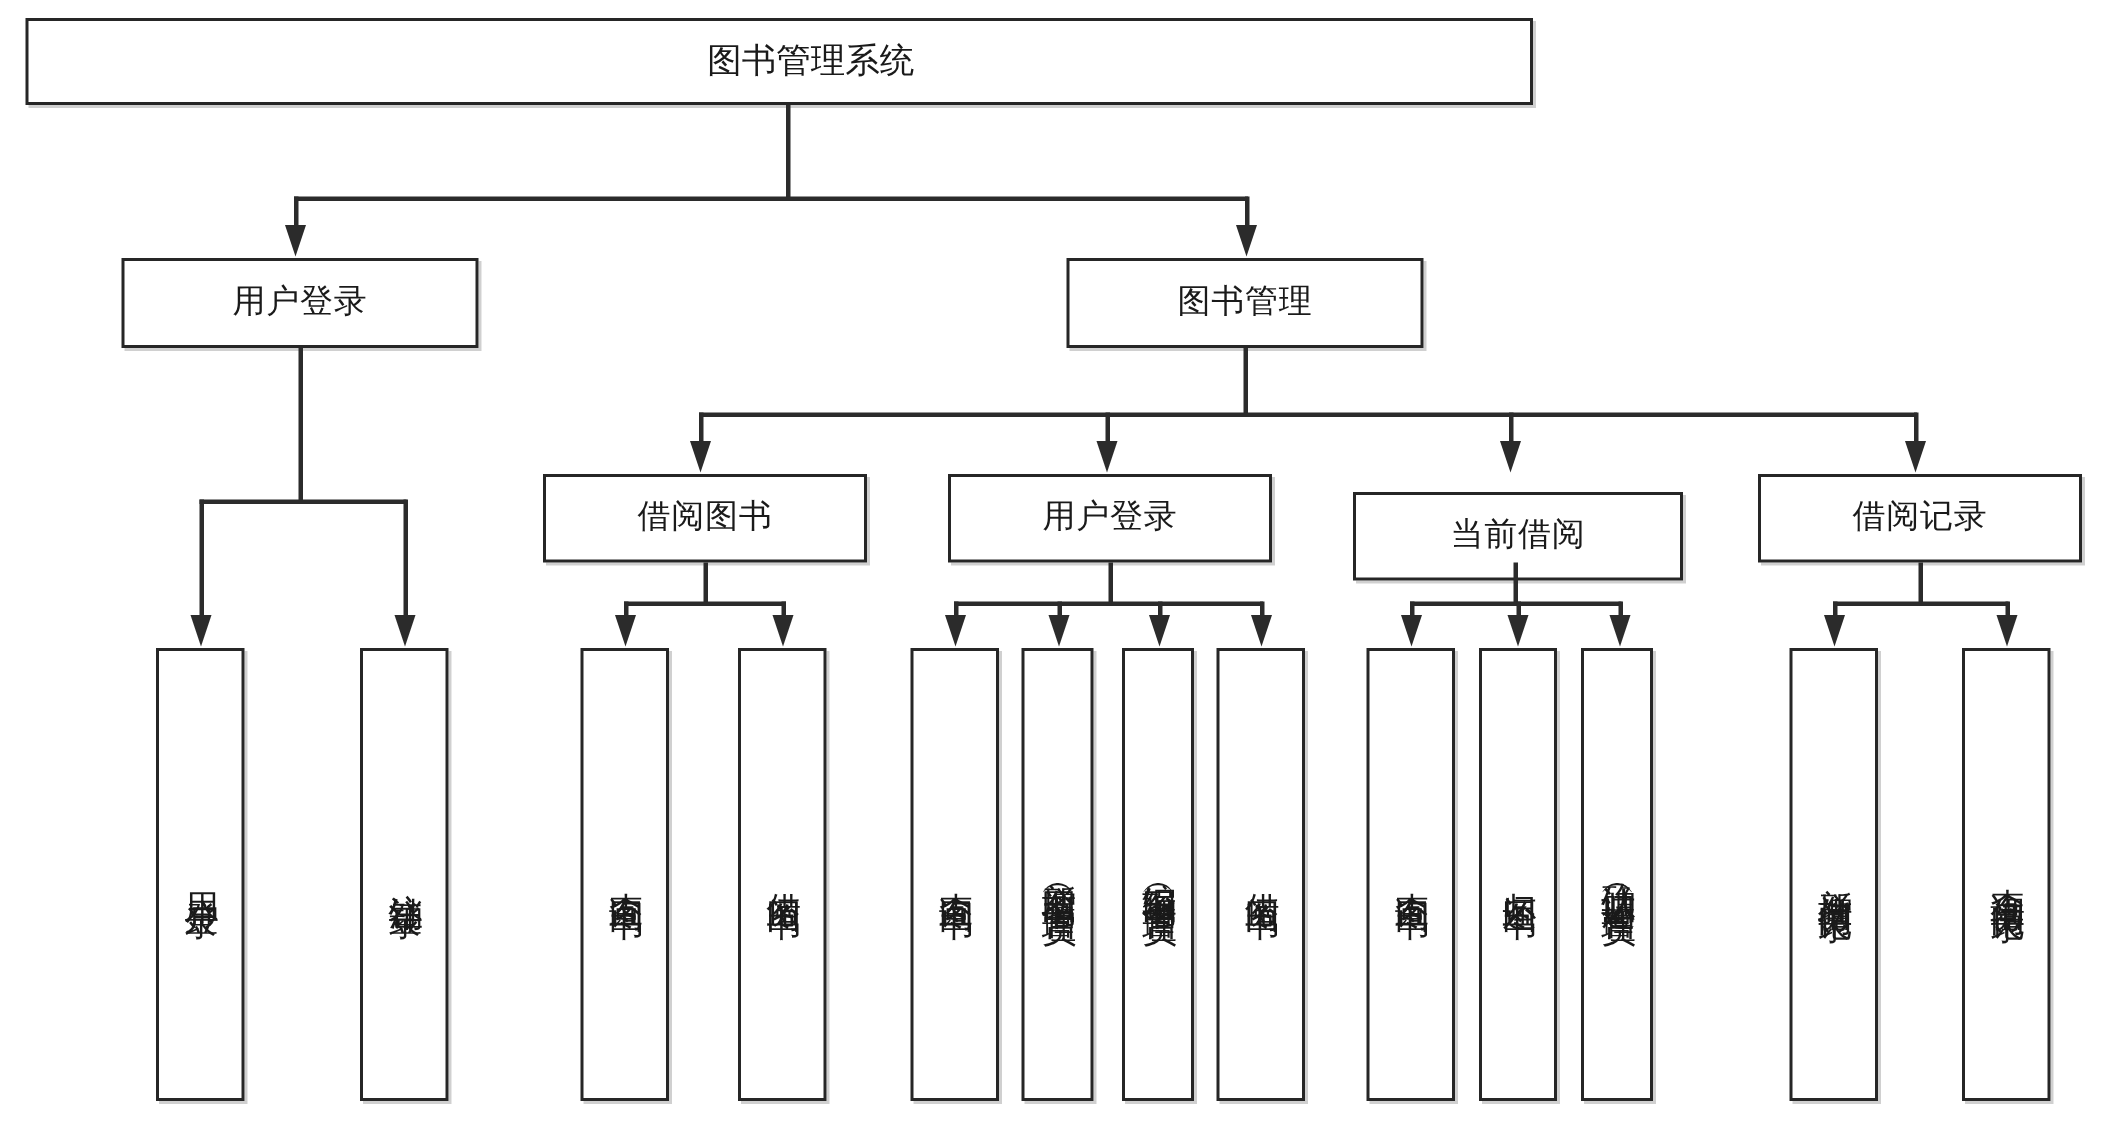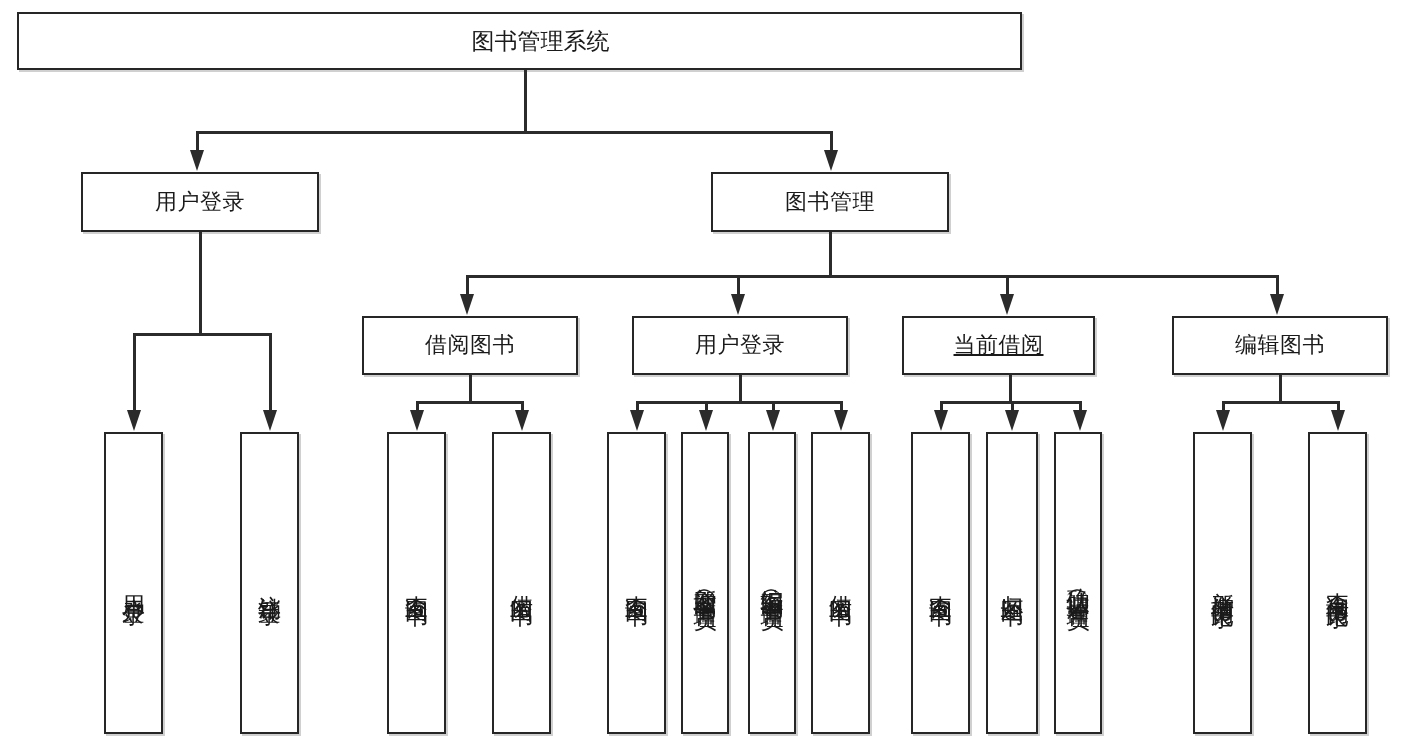--- a/index.html
+++ b/index.html
@@ -118,25 +118,25 @@
   <div class="arrow" style="left:1000px;top:294px;"></div>
   <div class="ln v" style="left:1276px;top:275px;height:24px;"></div>
   <div class="arrow" style="left:1270px;top:294px;"></div>
 
   <div class="node h" style="left:362px;top:316px;width:216px;height:59px;">
     <span>借阅图书</span>
   </div>
   <div class="node h" style="left:632px;top:316px;width:216px;height:59px;">
     <span>用户登录</span>
   </div>
-  <div class="node h" style="left:902px;top:316px;width:193px;height:59px;text-decoration:underline;">
+  <div class="node h" style="left:902px;top:328px;width:220px;height:59px;">
     <span>当前借阅</span>
   </div>
   <div class="node h" style="left:1172px;top:316px;width:216px;height:59px;">
-    <span>编辑图书</span>
+    <span>借阅记录</span>
   </div>
 
   <div class="ln v" style="left:469px;top:375px;height:28px;"></div>
   <div class="ln h" style="left:416px;top:401px;width:108px;"></div>
   <div class="ln v" style="left:416px;top:401px;height:14px;"></div>
   <div class="arrow" style="left:410px;top:410px;"></div>
   <div class="ln v" style="left:521px;top:401px;height:14px;"></div>
   <div class="arrow" style="left:515px;top:410px;"></div>
 
   <div class="ln v" style="left:739px;top:375px;height:28px;"></div>

